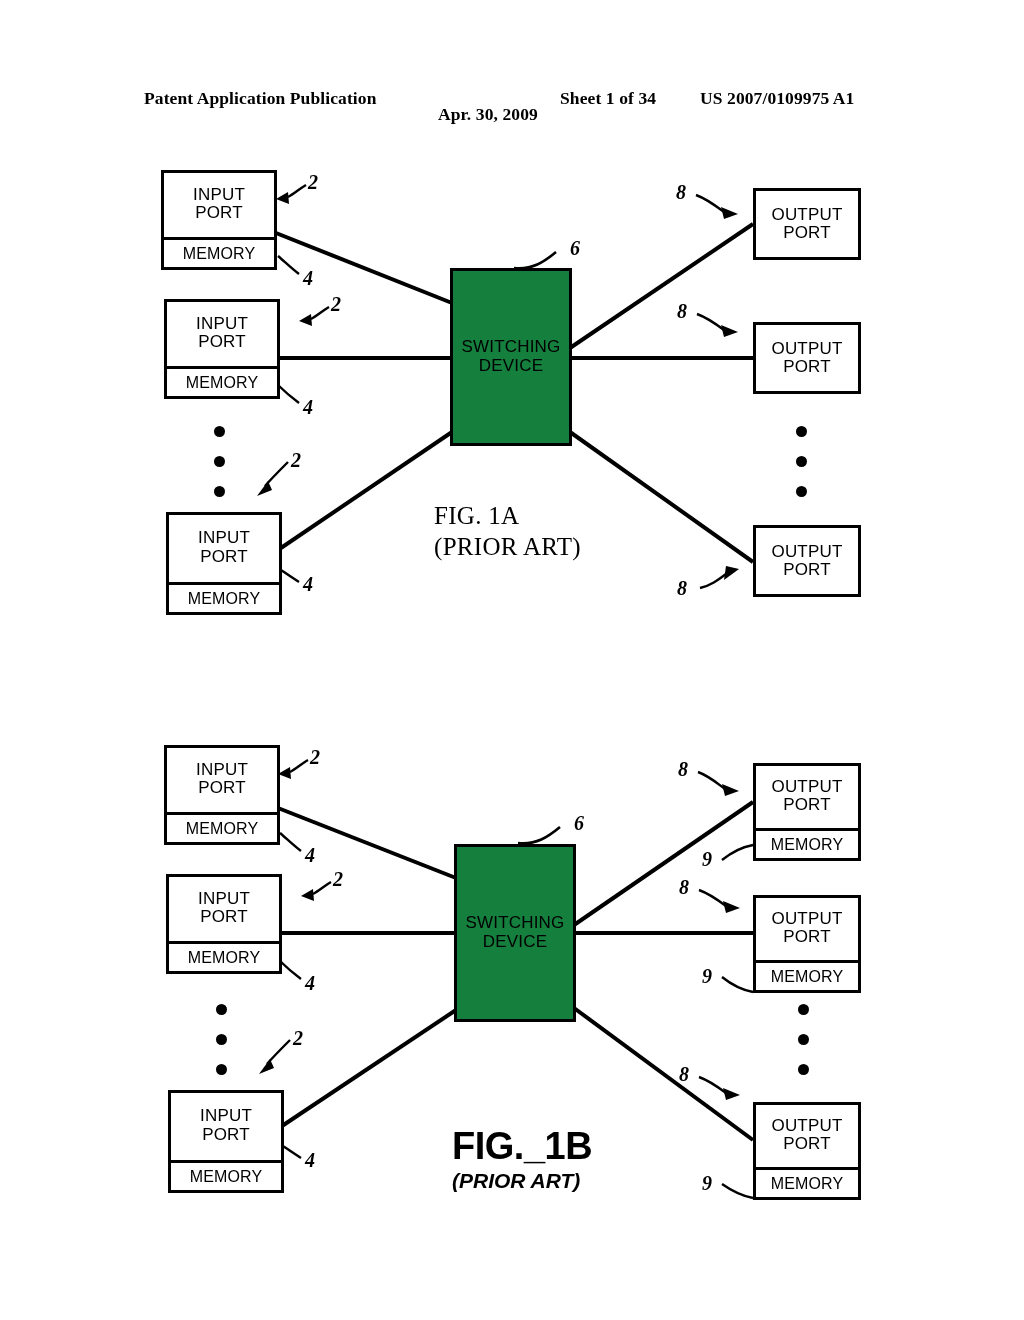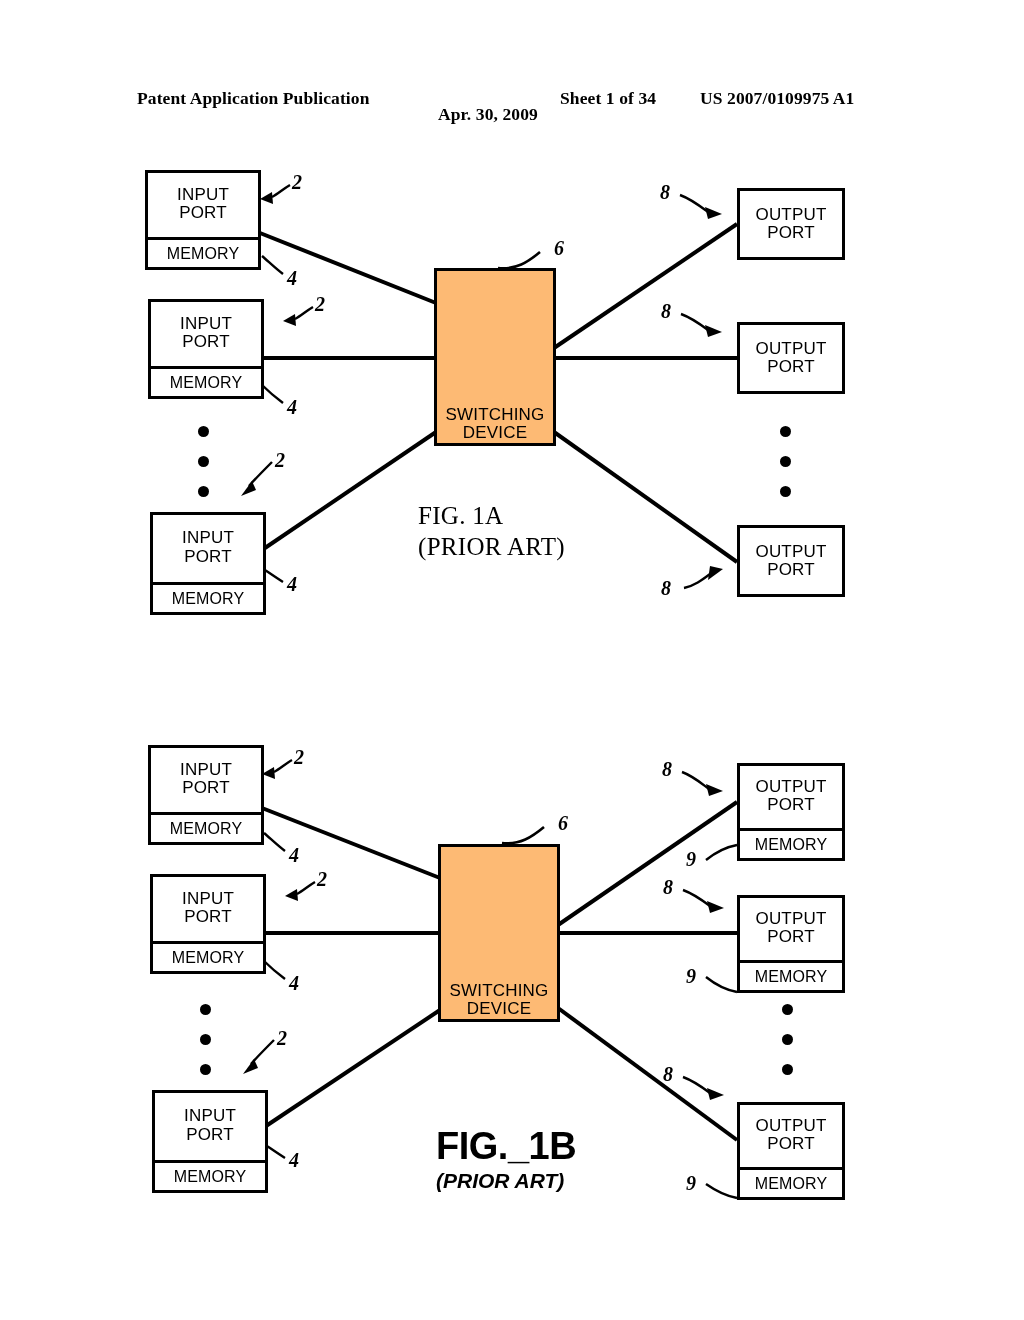--- a/index.html
+++ b/index.html
@@ -21,29 +21,29 @@
     position: absolute;
     top: 88px;
     left: 0;
     width: 1024px;
     font-family: "Liberation Serif", serif;
     font-weight: bold;
     font-size: 17.5px;
     letter-spacing: 0.1px;
     white-space: nowrap;
   }
-  .hdr-pub   { position: absolute; left: 137px;  top: 0; }
+  .hdr-pub   { position: absolute; left: 144px;  top: 0; }
   .hdr-date  { position: absolute; left: 438px;  top: 16px; }
   .hdr-sheet { position: absolute; left: 560px;  top: 0; }
   .hdr-num   { position: absolute; left: 700px;  top: 0; }
 
   
   .figure {
     position: absolute;
-    left: 0;
+    left: 16px;
     width: 972px;
   }
   #figure-1a { top: 0; height: 700px; }
   #figure-1b { top: 580px; height: 740px; }
 
   .fig-svg {
     position: absolute;
     left: 0;
     top: 0;
     width: 1024px;
@@ -82,23 +82,23 @@
     font-size: 16px;
     letter-spacing: 0.1px;
   }
   .port-title.solo { padding-bottom: 0; }
 
   
   .switch-box {
     position: absolute;
     box-sizing: border-box;
     border: 3px solid #000;
-    background: #fdba74;
+    background: #15803d;
     display: flex;
-    align-items: flex-end;
+    align-items: center;
     justify-content: center;
   }
   .switch-label {
     text-align: center;
     font-size: 17px;
     line-height: 1.1;
     letter-spacing: 0.2px;
     white-space: pre-line;
   }
 

